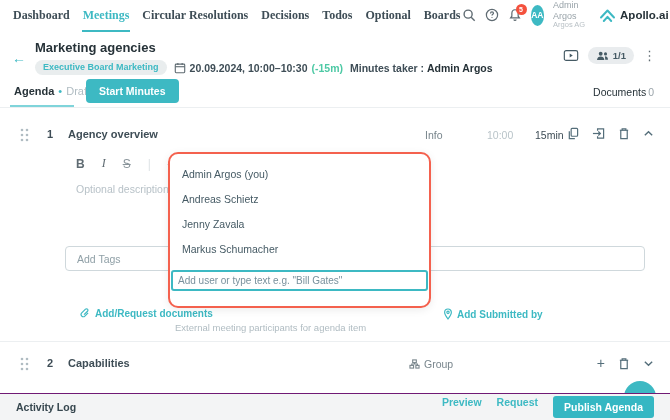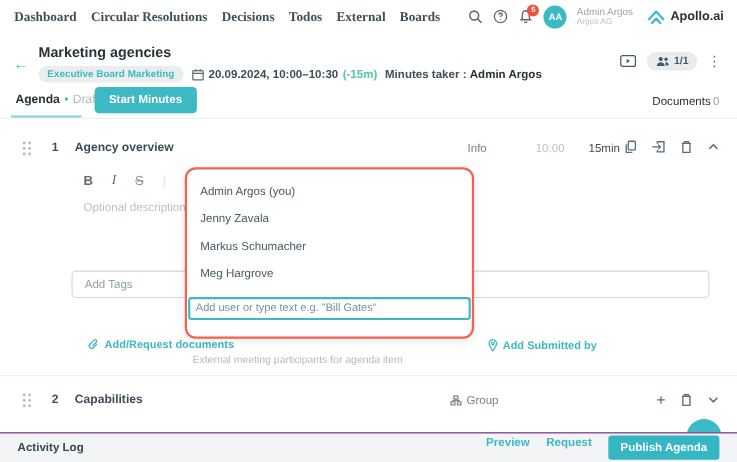--- a/index.html
+++ b/index.html
@@ -91,24 +91,25 @@
   svg { display:block; }
 </style>
 </head>
 <body>
 
 <div class="app">
 
   <div class="topbar">
     <div class="nav">
       <span class="nav-item">Dashboard</span>
+      <span class="nav-item active">Meetings</span>
       <span class="nav-item">Circular Resolutions</span>
       <span class="nav-item">Decisions</span>
       <span class="nav-item">Todos</span>
-      <span class="nav-item">External</span>
+      <span class="nav-item">Optional</span>
       <span class="nav-item">Boards</span>
     </div>
     <div class="topbar-right">
       <span class="icon-btn">
         <svg width="14" height="14" viewBox="0 0 16 16" fill="none" stroke="currentColor" stroke-width="1.6">
             <circle cx="7" cy="7" r="4.6"></circle>
             <line x1="10.5" y1="10.5" x2="14.5" y2="14.5"></line>
           </svg>
       </span>
       <span class="icon-btn">
@@ -271,20 +272,21 @@
           <circle cx="5.5" cy="4.7" r="1.3"></circle>
         </svg>
     </span>
     <span>Add Submitted by</span>
   </span>
   <div class="participants-hint">External meeting participants for agenda item</div>
 
   <div class="dropdown">
     <div class="dd-list">
       <div class="dd-item">Admin Argos (you)</div>
+      <div class="dd-item">Andreas Schietz</div>
       <div class="dd-item">Jenny Zavala</div>
       <div class="dd-item">Markus Schumacher</div>
       <div class="dd-item">Meg Hargrove</div>
     </div>
     <div class="dd-input-wrap">
       <input class="dd-input" type="text" placeholder="Add user or type text e.g. &quot;Bill Gates&quot;" style="">
     </div>
   </div>
 
   <div class="divider d2"></div>

